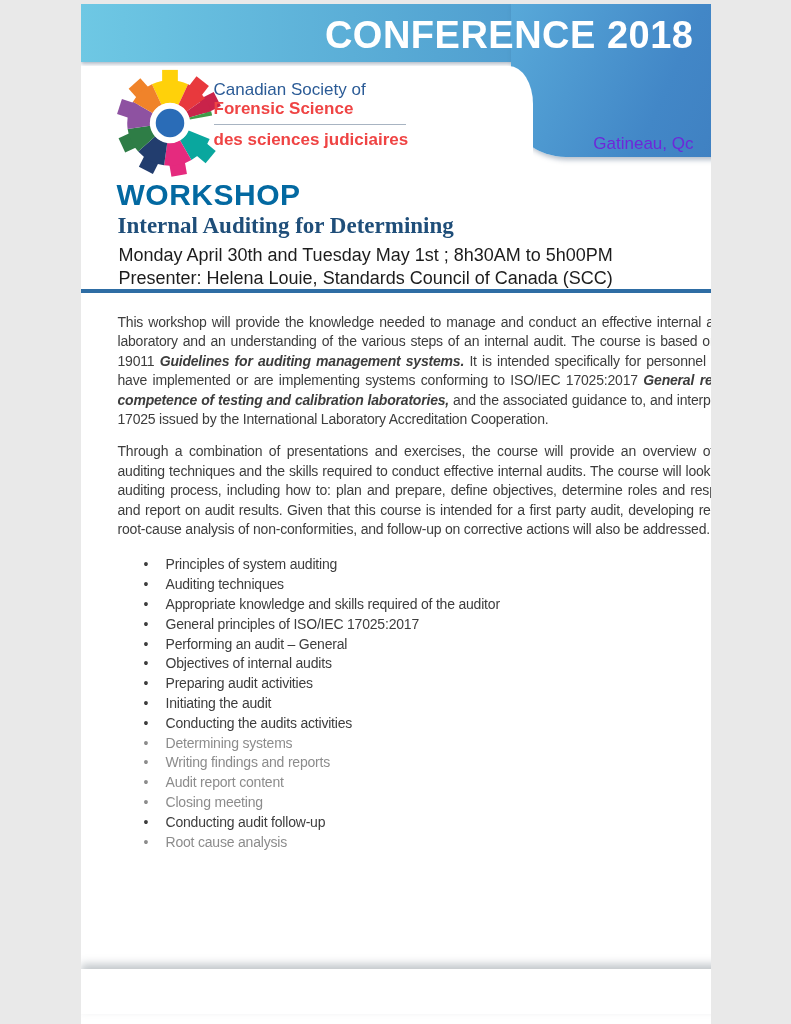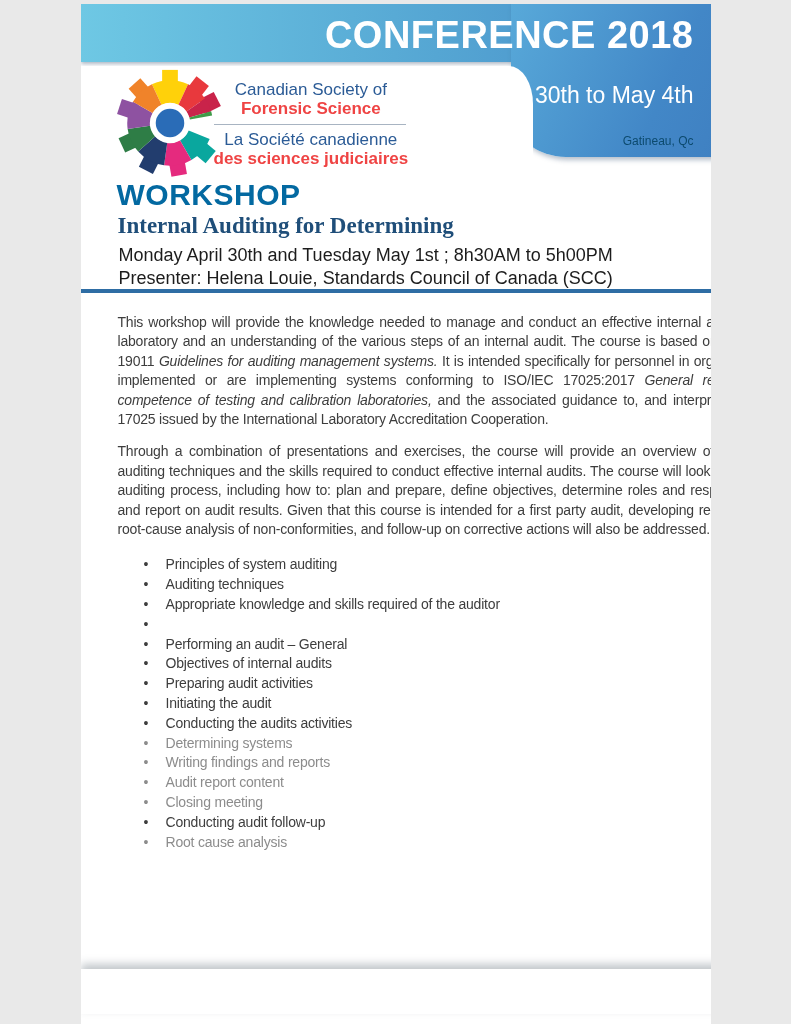--- a/index.html
+++ b/index.html
@@ -13,44 +13,44 @@
   .banner-right{position:absolute;top:0;left:430px;width:361px;height:153px;z-index:1;
     background:linear-gradient(115deg,#58a9d9 0%,#4287c7 45%,#3a74b8 100%);
     border-bottom-left-radius:55px 48px;border-bottom-right-radius:24px;
     box-shadow:2px 3px 5px rgba(70,95,125,.40);}
   .logo-panel{position:absolute;top:62px;left:0;width:452px;height:96px;background:#fff;
     border-top-right-radius:24px 38px;z-index:2;}
   .conf-title{position:absolute;top:10px;right:17px;z-index:3;color:#fff;
     font-size:38px;font-weight:bold;letter-spacing:.5px;white-space:nowrap;}
   .conf-dates{position:absolute;top:78px;right:17px;z-index:3;color:#fff;
     font-size:23px;white-space:nowrap;}
-  .conf-loc{position:absolute;top:130px;right:17px;z-index:3;color:#0c4a6e;
-    font-size:12px;white-space:nowrap;}
+  .conf-loc{position:absolute;top:130px;right:17px;z-index:3;color:#6d28d9;
+    font-size:17px;white-space:nowrap;}
 
   
   .gear{position:absolute;left:30px;top:60px;width:118px;height:118px;z-index:3;}
-  .logo-text{position:absolute;left:133px;top:76px;z-index:3;line-height:19px;white-space:nowrap;text-align:center;}
+  .logo-text{position:absolute;left:133px;top:76px;z-index:3;line-height:19px;white-space:nowrap;}
   .lt-reg{font-size:17px;color:#2b5b96;}
   .lt-bold{font-size:17px;font-weight:bold;color:#ef4444;}
   .logo-divider{width:192px;height:1px;background:#a8b4c2;margin:6px 0 5px 0;}
 
   
   .workshop-heading{position:absolute;left:36px;top:174px;font-size:30px;font-weight:bold;
     color:#0369a1;letter-spacing:.5px;z-index:3;}
   .workshop-title{position:absolute;left:37px;top:209px;font-family:"Liberation Serif",serif;
     font-size:23px;font-weight:bold;color:#1f4e79;z-index:3;}
   .workshop-schedule{position:absolute;left:38px;top:241px;font-size:18px;color:#1c1c1c;z-index:3;}
   .workshop-presenter{position:absolute;left:38px;top:264px;font-size:18px;color:#1c1c1c;z-index:3;}
   .section-divider{position:absolute;left:0;top:285px;width:791px;height:4px;background:#2e6da4;}
 
   
   .body-copy{position:absolute;left:37px;top:309px;width:718px;font-size:14px;
     letter-spacing:-0.2px;line-height:19.4px;color:#3d3d3d;text-align:justify;}
   .body-copy p{margin:0 0 13px 0;}
-  .it{font-style:italic;}
+  .it{font-style:italic;font-weight:bold;}
   .topics-intro{text-align:left;margin-top:1px;}
   ul.topics{margin:16px 0 0 0;padding:0;list-style:none;text-align:left;}
   ul.topics li{display:flex;line-height:19.8px;}
   .blt{padding-left:26px;width:22px;flex:none;}
   li.muted{color:#8c8c8c;}
 
   
   .footer-shadow{position:absolute;left:0;bottom:14px;width:700px;height:45px;background:#fff;
     border-top-right-radius:70px;box-shadow:0 -5px 9px rgba(120,130,140,.45);z-index:1;}
   .footer-bar{position:absolute;left:0;bottom:0;width:592px;height:46px;z-index:2;
@@ -63,21 +63,20 @@
 </head>
 <body>
 
 <div class="page">
 
   <div class="banner-strip"></div>
   <div class="banner-right"></div>
   <div class="logo-panel"></div>
 
   <div class="conf-title">CONFERENCE 2018</div>
-  <div class="conf-dates">April 30th to May 4th</div>
   <div class="conf-loc">Gatineau, Qc</div>
 
   <div class="gear">
     <svg viewBox="0 0 120 120" width="118" height="118">
         <rect x="52" y="6" width="16" height="17" fill="#ffd10a" transform="rotate(0 60 60)"></rect>
         <rect x="52" y="6" width="16" height="17" fill="#e8393d" transform="rotate(38 60 60)"></rect>
         <rect x="52" y="6" width="16" height="17" fill="#c9234a" transform="rotate(63 60 60)"></rect>
         <rect x="52" y="6" width="16" height="17" fill="#0aa79e" transform="rotate(130 60 60)"></rect>
         <rect x="52" y="6" width="16" height="17" fill="#e52a7e" transform="rotate(170 60 60)"></rect>
         <rect x="52" y="6" width="16" height="17" fill="#223d6e" transform="rotate(207 60 60)"></rect>
@@ -95,21 +94,20 @@
         <circle cx="60" cy="60" r="32" fill="none" stroke="#8e52a1" stroke-width="23" pathLength="360" stroke-dasharray="38 322" stroke-dashoffset="-172"></circle>
         <circle cx="60" cy="60" r="32" fill="none" stroke="#f0832a" stroke-width="23" pathLength="360" stroke-dasharray="35 325" stroke-dashoffset="-210"></circle>
         <circle cx="60" cy="60" r="20" fill="#ffffff"></circle>
         <circle cx="60" cy="60" r="14.5" fill="#2a6cb7"></circle>
       </svg>
   </div>
   <div class="logo-text">
     <div class="lt-reg">Canadian Society of</div>
     <div class="lt-bold">Forensic Science</div>
     <div class="logo-divider"></div>
-    <div class="lt-reg">La Société canadienne</div>
     <div class="lt-bold">des sciences judiciaires</div>
   </div>
 
   <div class="workshop-heading">WORKSHOP</div>
   <div class="workshop-title">Internal Auditing for Determining</div>
   <div class="workshop-schedule">Monday April 30th and Tuesday May 1st ; 8h30AM to 5h00PM</div>
   <div class="workshop-presenter">Presenter: Helena Louie, Standards Council of Canada (SCC)</div>
   <div class="section-divider"></div>
 
   <div class="body-copy">
@@ -123,20 +121,21 @@
         <li>
           <span class="blt">•</span>
           <span>Auditing techniques</span>
         </li>
         <li>
           <span class="blt">•</span>
           <span>Appropriate knowledge and skills required of the auditor</span>
         </li>
         <li>
           <span class="blt">•</span>
+          <span>General principles of ISO/IEC 17025:2017</span>
         </li>
         <li>
           <span class="blt">•</span>
           <span>Performing an audit – General</span>
         </li>
         <li>
           <span class="blt">•</span>
           <span>Objectives of internal audits</span>
         </li>
         <li>

